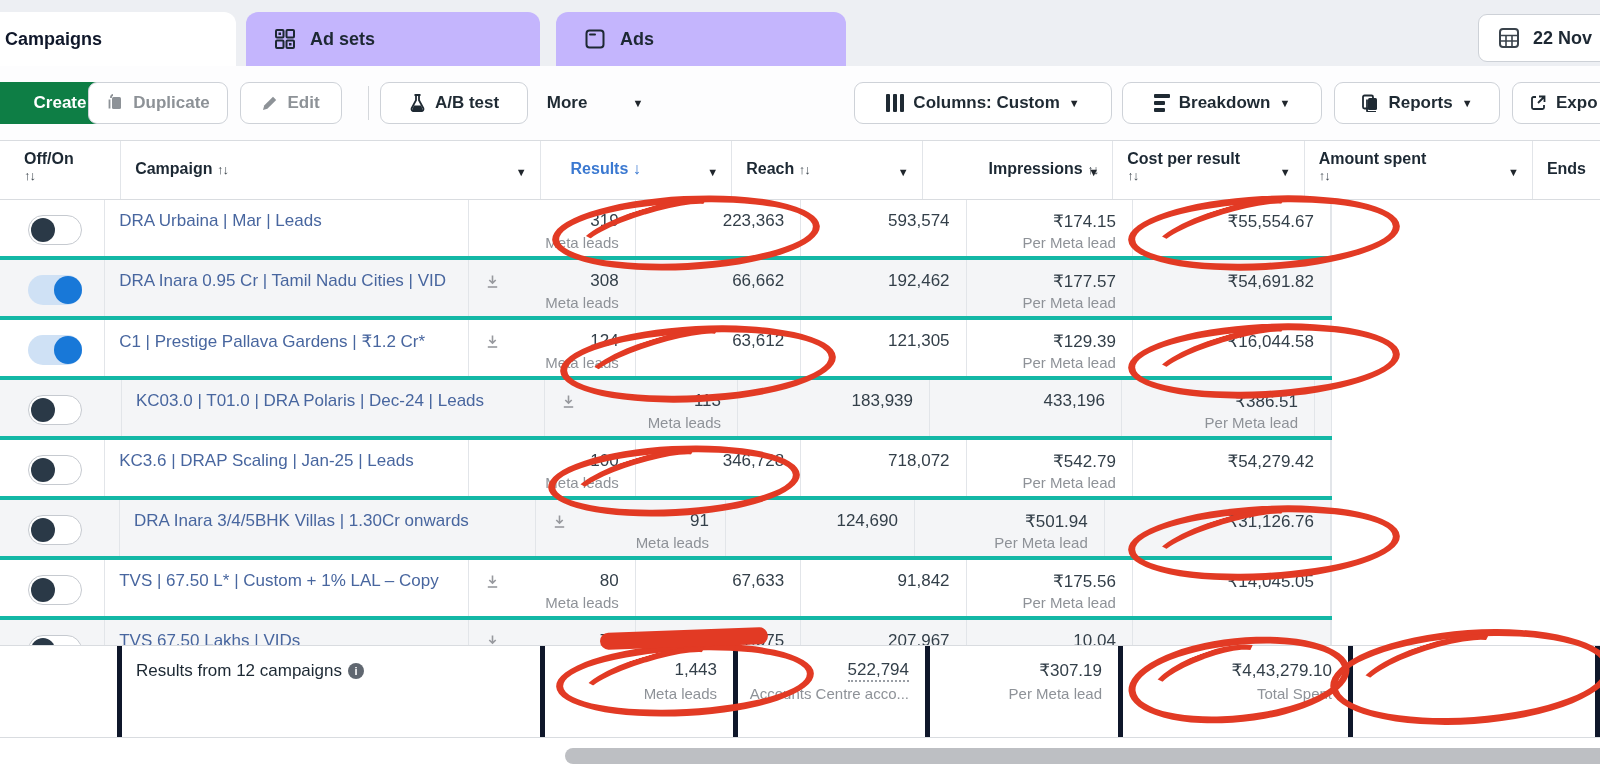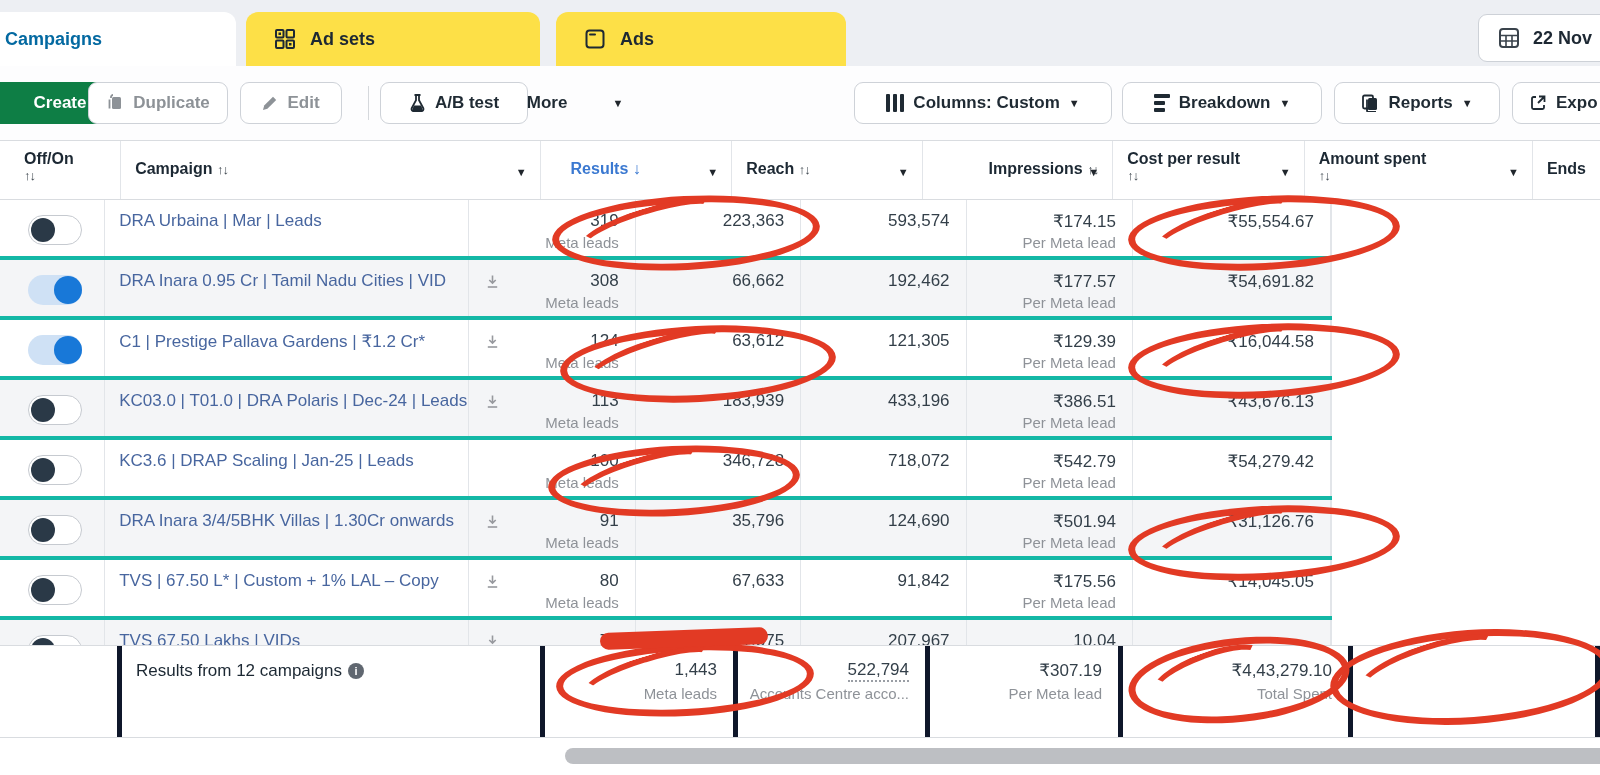--- a/index.html
+++ b/index.html
@@ -3,41 +3,41 @@
 <meta charset="utf-8">
 <style>
   * { box-sizing: border-box; margin: 0; padding: 0; }
   html,body { width:1600px; height:775px; overflow:hidden;
     font-family:"Liberation Sans","DejaVu Sans",sans-serif; background:#fff; }
   .screen { position:relative; width:1600px; height:775px; overflow:hidden; background:#fff; }
 
   
   .tabstrip { position:absolute; left:0; top:0; width:1600px; height:66px; background:#edeff3; }
   .tab { position:absolute; top:12px; height:54px; border-radius:12px 12px 0 0;
-         display:flex; align-items:center; gap:14px; background:#fde047; cursor:pointer; }
+         display:flex; align-items:center; gap:14px; background:#c4b5fd; cursor:pointer; }
   .tab-campaigns { left:-40px; width:276px; background:#fff; padding-left:45px; }
   .tab-adsets { left:246px; width:294px; padding-left:28px; }
   .tab-ads { left:556px; width:290px; padding-left:28px; }
   .tab-label { font-size:18px; font-weight:bold; color:#1d2833; }
-  .tab-campaigns .tab-label { color:#0369a1; }
+  .tab-campaigns .tab-label { color:#0f172a; }
   .date-btn { position:absolute; left:1478px; top:14px; width:150px; height:48px; background:#fff;
     border:1px solid #cdd1d7; border-radius:9px; display:flex; align-items:center; gap:12px;
     padding-left:18px; font-size:18px; font-weight:bold; color:#1d2833; }
 
   
   .toolbar { position:absolute; left:0; top:66px; width:1600px; height:74px; background:#fdfdfe; }
   .btn { position:absolute; top:16px; height:42px; border-radius:9px; display:flex; align-items:center;
          justify-content:center; gap:9px; font-size:17px; font-weight:bold; color:#1f2a33;
          background:#fff; border:1px solid #ced2d8; cursor:pointer; }
   .btn-create { left:-14px; width:148px; background:#0e7e45; border:none; color:#fff; }
   .btn-duplicate { left:88px; width:140px; color:#8d9297; }
   .btn-edit { left:240px; width:102px; color:#8d9297; }
   .tb-sep { position:absolute; left:368px; top:20px; width:1px; height:34px; background:#d5d8dc; }
   .btn-abtest { left:380px; width:148px; }
-  .btn-more { left:530px; width:90px; border:none; background:transparent;gap:45px; }
+  .btn-more { left:550px; width:90px; border:none; background:transparent;gap:45px; }
   .btn-columns { left:854px; width:258px; }
   .btn-breakdown { left:1122px; width:200px; }
   .btn-reports { left:1334px; width:166px; }
   .btn-export { left:1512px; width:130px; justify-content:flex-start; padding-left:16px; }
   .caret { font-size:11px; color:#20262c; }
 
   
   .cols-icon { display:flex; gap:3px; }
   .cols-icon i { width:4px; height:18px; background:#1f2a33; border-radius:1px; }
   .bd-icon { display:flex; flex-direction:column; gap:3px; align-items:flex-start; }
@@ -384,23 +384,20 @@
     <div class="cell c-reach">
             <div class="val">183,939</div>
           </div>
     <div class="cell c-impr">
             <div class="val">433,196</div>
           </div>
     <div class="cell c-cost">
       <div class="val">₹386.51</div>
       <div class="sub">Per Meta lead</div>
     </div>
-    <div class="cell c-spent">
-            <div class="val">₹43,676.13</div>
-          </div>
     <div class="cell c-ends"></div>
   </div>
 
   <div class="trow">
     <div class="cell c-toggle">
       <div class="toggle off">
               <div class="knob"></div>
             </div>
     </div>
     <div class="cell c-campaign">
@@ -439,23 +436,20 @@
     <div class="cell c-results">
       <span class="dl" style="visibility: visible;">
         <svg width="15" height="15" viewBox="0 0 15 15">
                 <path d="M7.5 1.5v7M4.3 6l3.2 3.2L10.7 6" fill="none" stroke="#97999e" stroke-width="1.6"></path>
                 <path d="M2.8 13h9.4" stroke="#97999e" stroke-width="1.6"></path>
               </svg>
       </span>
       <div class="val">91</div>
       <div class="sub">Meta leads</div>
     </div>
-    <div class="cell c-reach">
-            <div class="val">35,796</div>
-          </div>
     <div class="cell c-impr">
             <div class="val">124,690</div>
           </div>
     <div class="cell c-cost">
       <div class="val">₹501.94</div>
       <div class="sub">Per Meta lead</div>
     </div>
     <div class="cell c-spent">
             <div class="val">₹31,126.76</div>
           </div>

